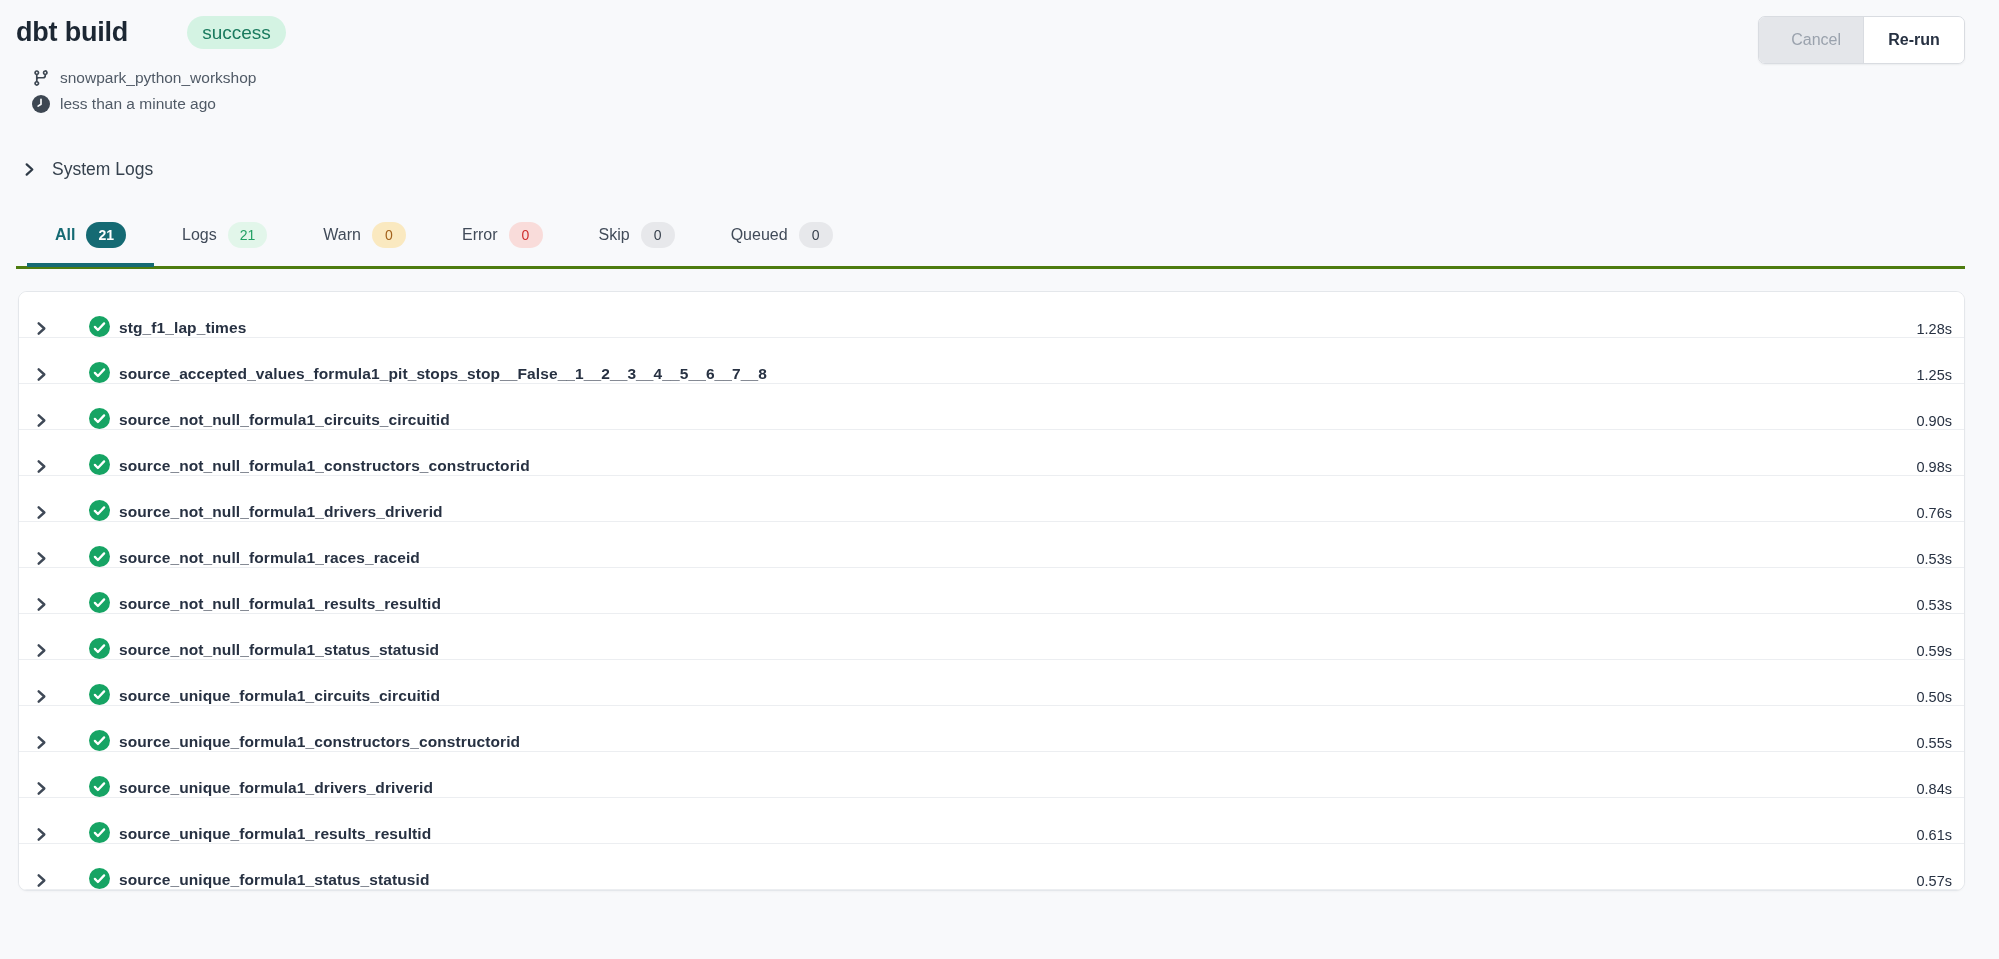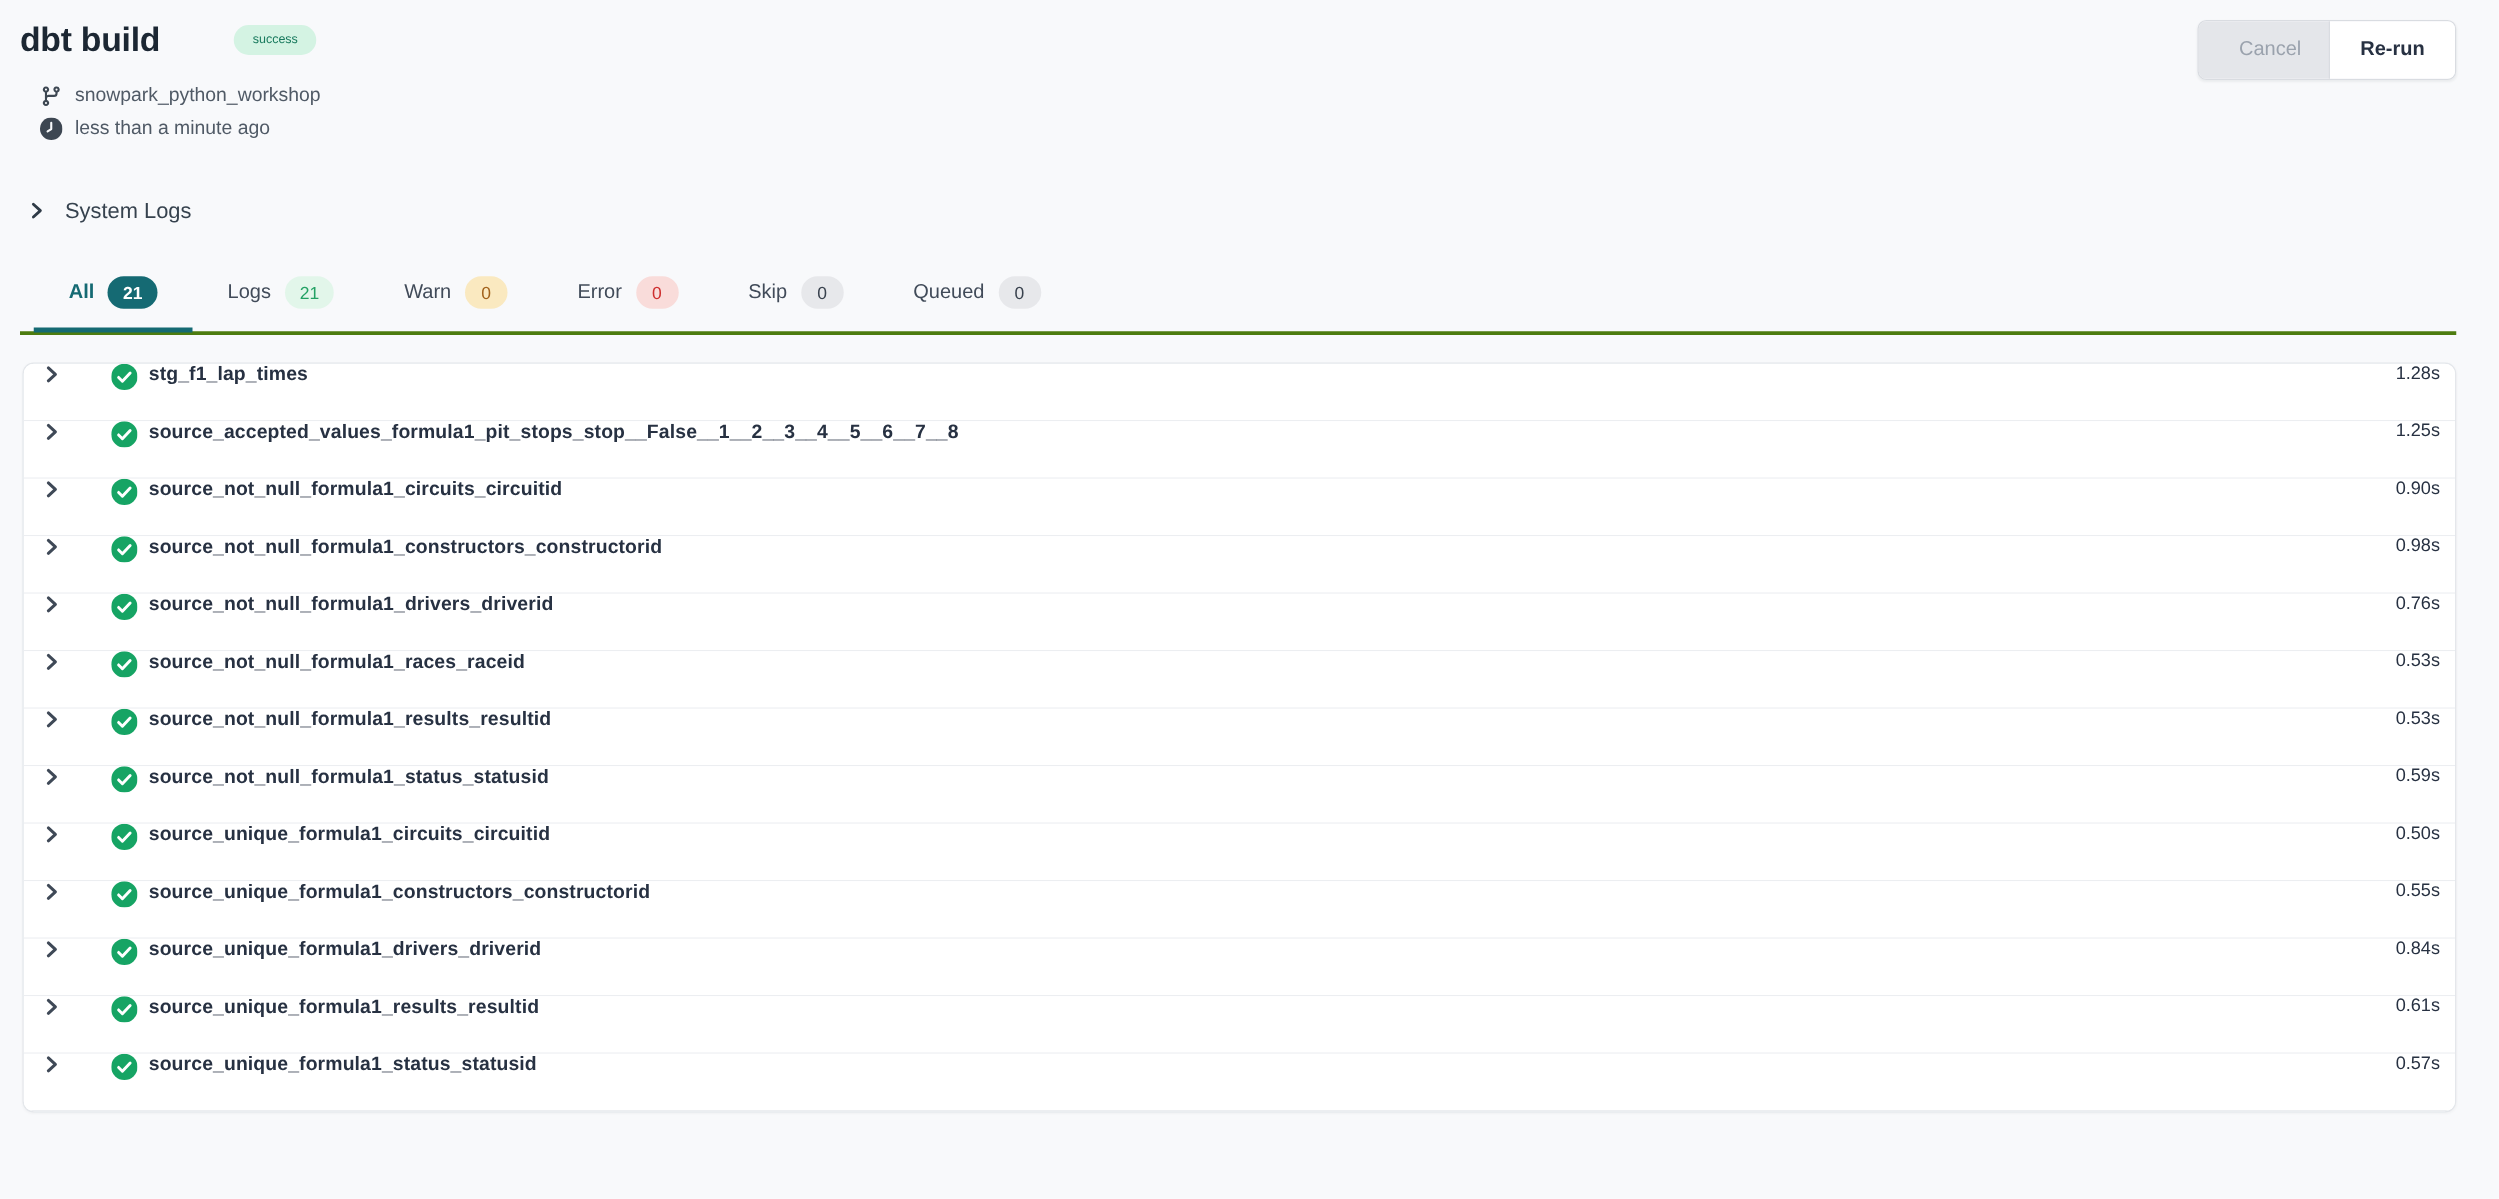--- a/index.html
+++ b/index.html
@@ -17,21 +17,21 @@
     display: flex; justify-content: space-between; align-items: flex-start;
     margin: 0 34px 0 16px;
   }
   .title-wrap { display: flex; align-items: center; gap: 41px; }
   .page-title {
     margin: 0; font-size: 27px; font-weight: 700; color: #1c2733;
     letter-spacing: -0.2px; line-height: 1.2;
   }
   .status-badge {
     margin-left: 18px; background: #d4f3e3; color: #197a5e;
-    font-size: 10px; padding: 7px 15px; border-radius: 17px; line-height: 1;
+    font-size: 19px; padding: 7px 15px; border-radius: 17px; line-height: 1;
   }
   .meta { margin: 12px 0 0 16px; }
   .meta-line {
     display: flex; align-items: flex-end; gap: 10px;
     color: #505a66; font-size: 15.5px; height: 26px;
   }
   .meta-icon { width: 18px; height: 18px; color: #3d4752; flex: 0 0 auto; }
   .meta-icon svg { display: block; width: 100%; height: 100%; }
 
   .btn-group {
@@ -81,21 +81,21 @@
   .tab--queued .tab-count { background: #e7e8eb; color: #39424e; }
 
   
   .results-card {
     margin: 22px 34px 0 18px; background: #ffffff;
     border: 1px solid #e4e7eb; border-radius: 9px;
     box-shadow: 0 1px 2px rgba(20,30,40,.03);
     overflow: hidden;
   }
   .row {
-    display: flex; align-items: flex-start; height: 46px;
+    display: flex; align-items: flex-end; height: 46px;
     border-bottom: 1px solid #eceef1; padding: 0 12px 0 15px;
     background: #fff; cursor: pointer;
   }
   .row-chevron { width: 15px; height: 17px; color: #3f4957; margin-right: 40px; flex: 0 0 auto; }
   .row-chevron svg { display: block; width: 100%; height: 100%; }
   .row-status { width: 21px; height: 21px; margin-right: 9px; flex: 0 0 auto; }
   .row-status svg { display: block; width: 100%; height: 100%; }
   .row-name {
     font-size: 15.5px; font-weight: 700; color: #273142; letter-spacing: 0.1px;
     white-space: nowrap; overflow: hidden; text-overflow: ellipsis;

